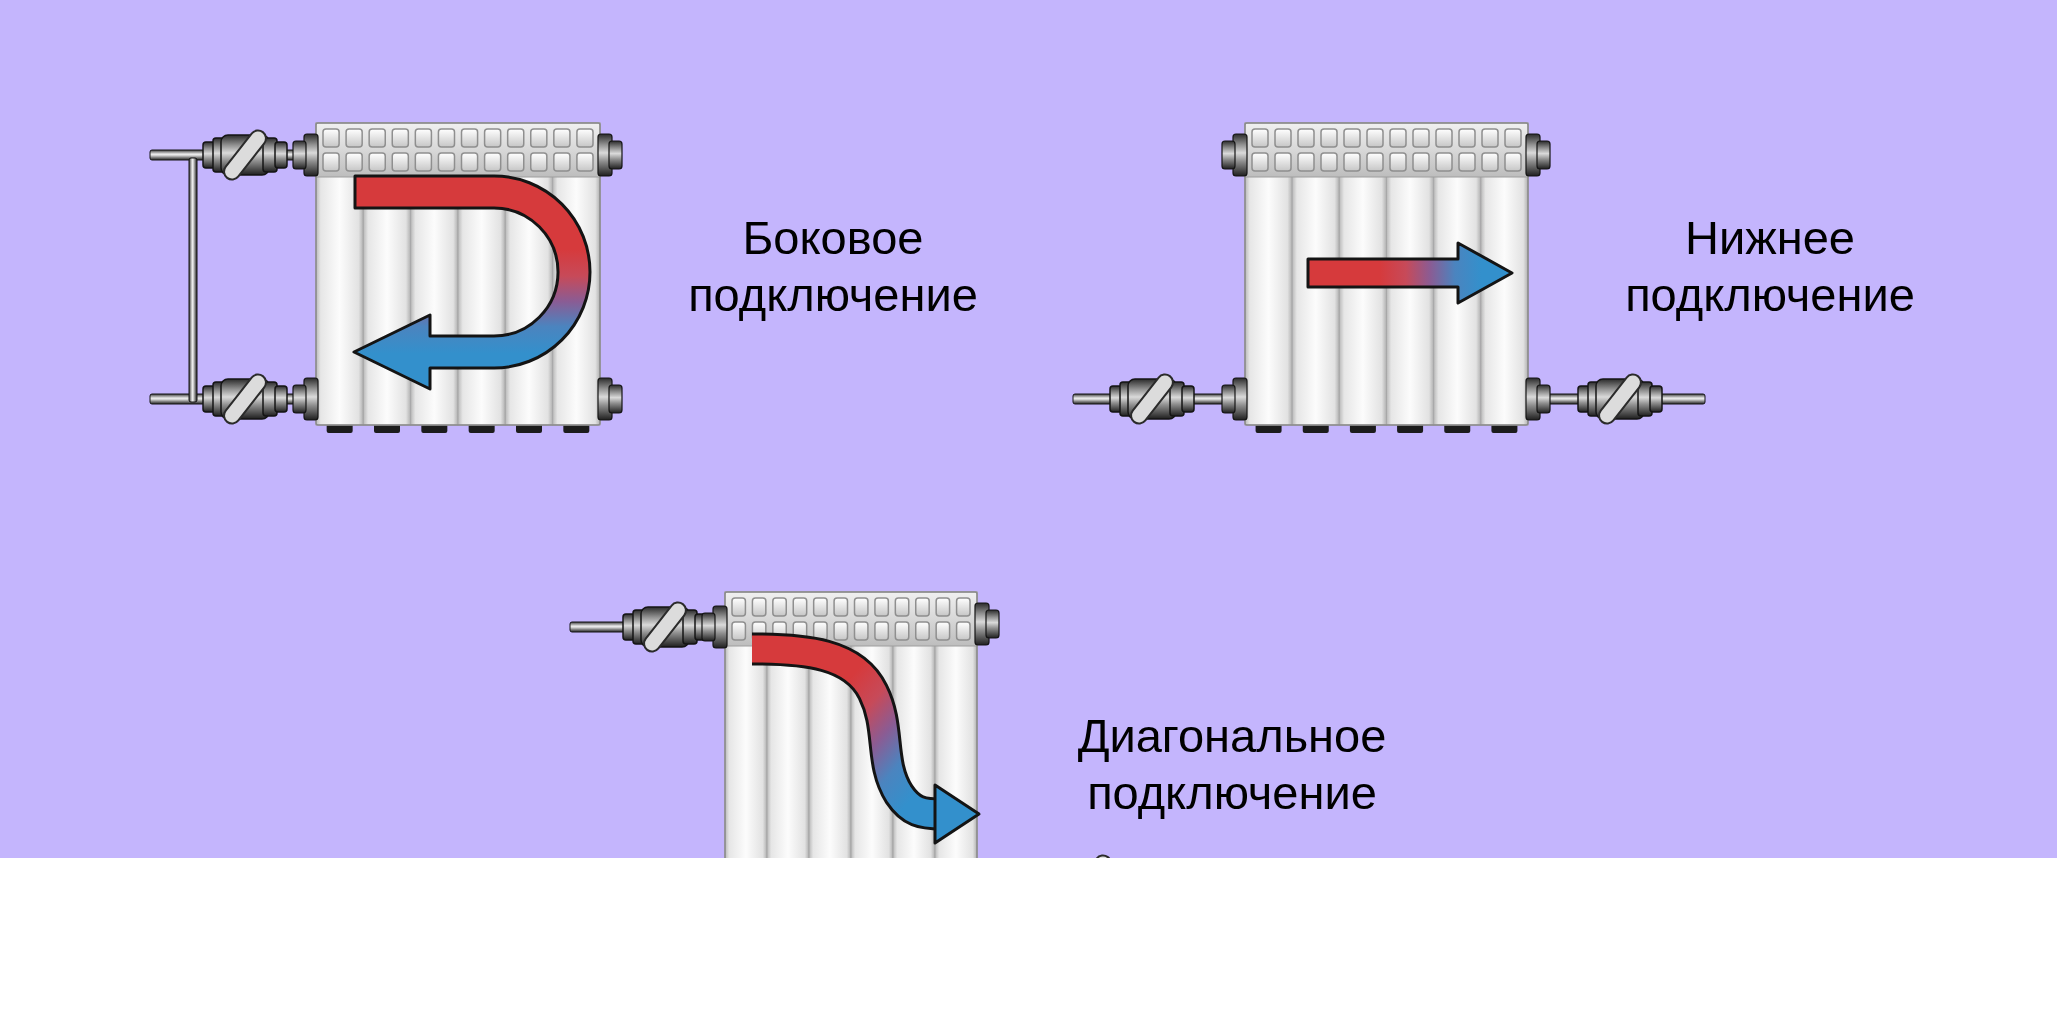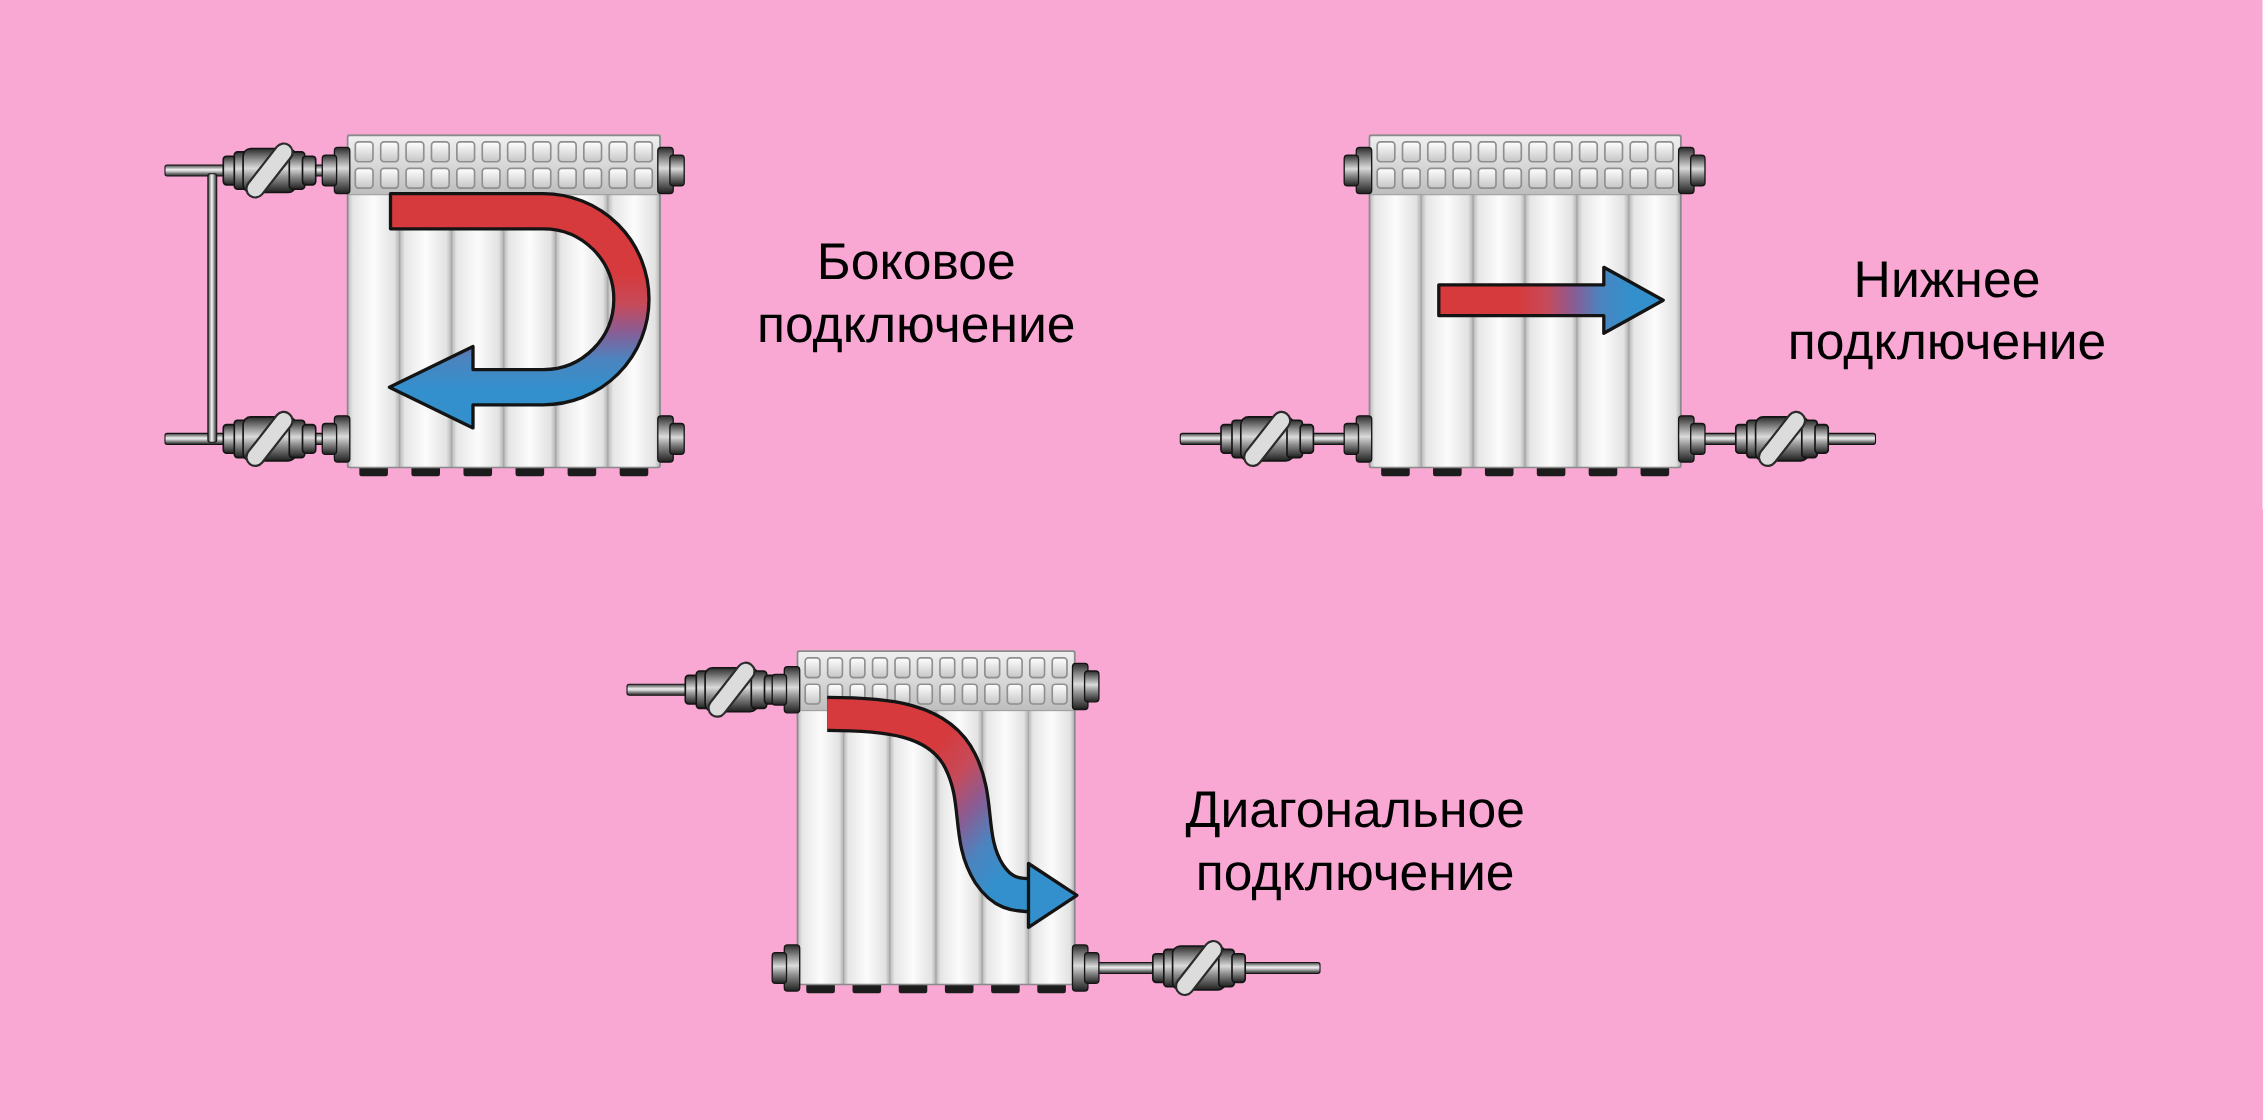--- a/index.html
+++ b/index.html
@@ -1,19 +1,19 @@
 <!DOCTYPE html>
 <html><head>
 <meta charset="utf-8">
 <style>
   html,body{margin:0;padding:0;background:#ffffff;}
   .canvas{
     position:relative;
-    width:2057px;height:1018px;
-    background:#f9a8d4;
+    width:2057px;height:858px;
+    background:#c4b5fd;
     overflow:hidden;
     font-family:"Liberation Sans", sans-serif;
   }
   #scene{position:absolute;left:0;top:0;}
   .flow-label{
     position:absolute;
     transform:translate(-50%,-50%);
     text-align:center;
     font-size:47px;
     line-height:1.22;
@@ -329,21 +329,21 @@
           <path d="M 752 649 C 805 649 854 653 873 692 C 891 728 879 762 899 794 C 911 812 922 814 942 814" fill="none" stroke="url(#agDiagonal)" stroke-width="27"></path>
           <polygon points="935,785 935,843 979,814" fill="#3390cc" stroke="#141414" stroke-width="3" stroke-linejoin="round"></polygon>
         </g>
       </g>
     </svg>
 
   <div class="flow-label" style="left: 833px; top: 266px; color: rgb(0, 0, 0);">
     <span>Боковое</span><br>
     <span>подключение</span>
   </div>
-  <div class="flow-label" style="left: 1770px; top: 266px; color: rgb(0, 0, 0); margin-top: 16px;">
+  <div class="flow-label" style="left: 1770px; top: 266px; color: rgb(0, 0, 0);">
     <span>Нижнее</span><br>
     <span>подключение</span>
   </div>
   <div class="flow-label" style="left: 1232px; top: 764px; color: rgb(0, 0, 0); text-align: center;">
     <span>Диагональное</span><br>
     <span>подключение</span>
   </div>
 </div>
 
 </body></html>

